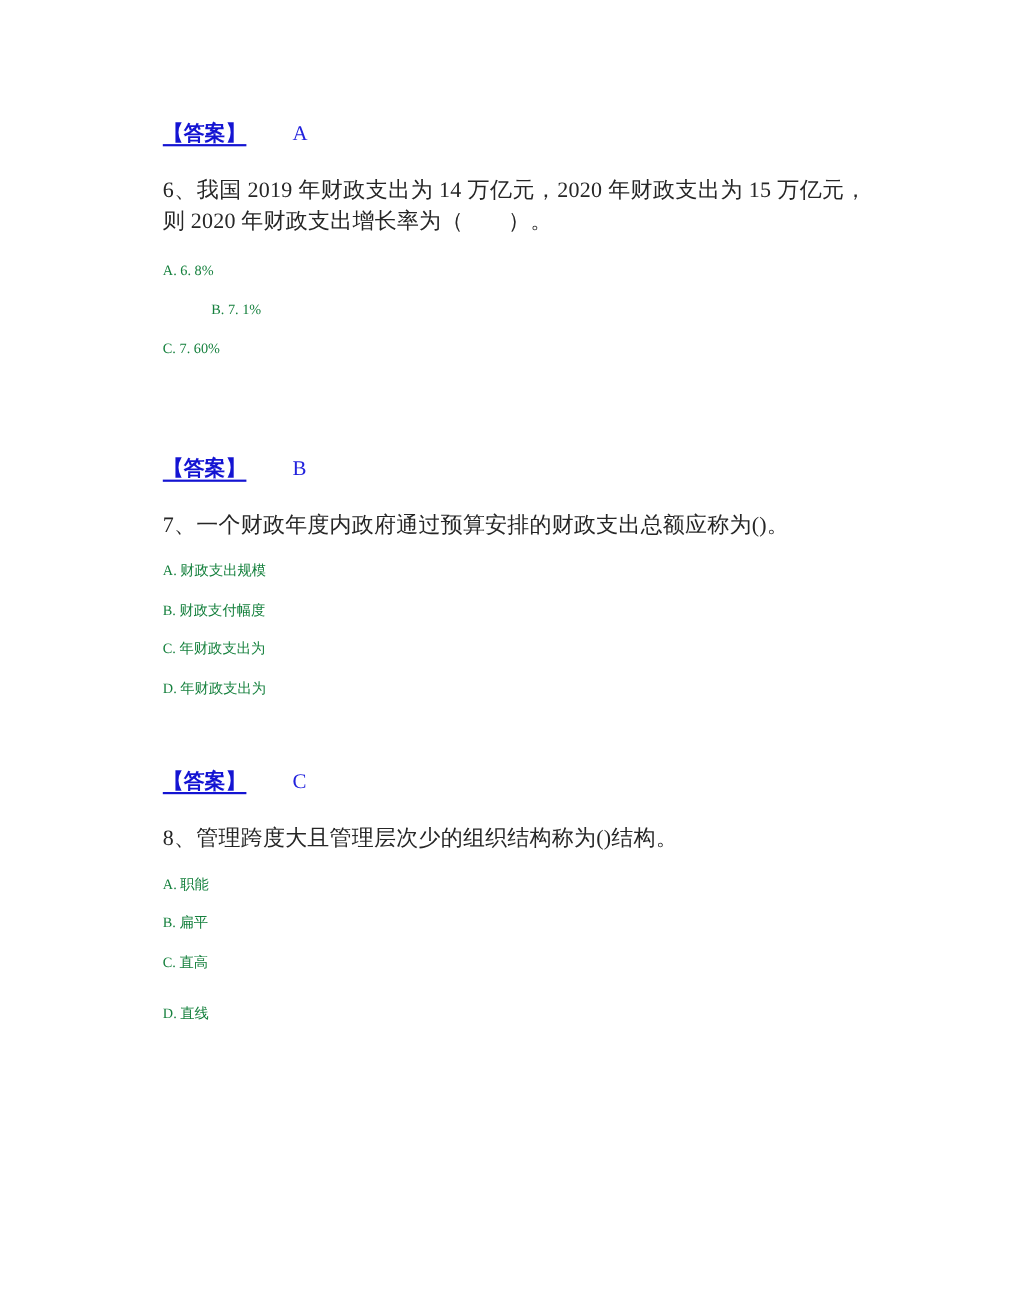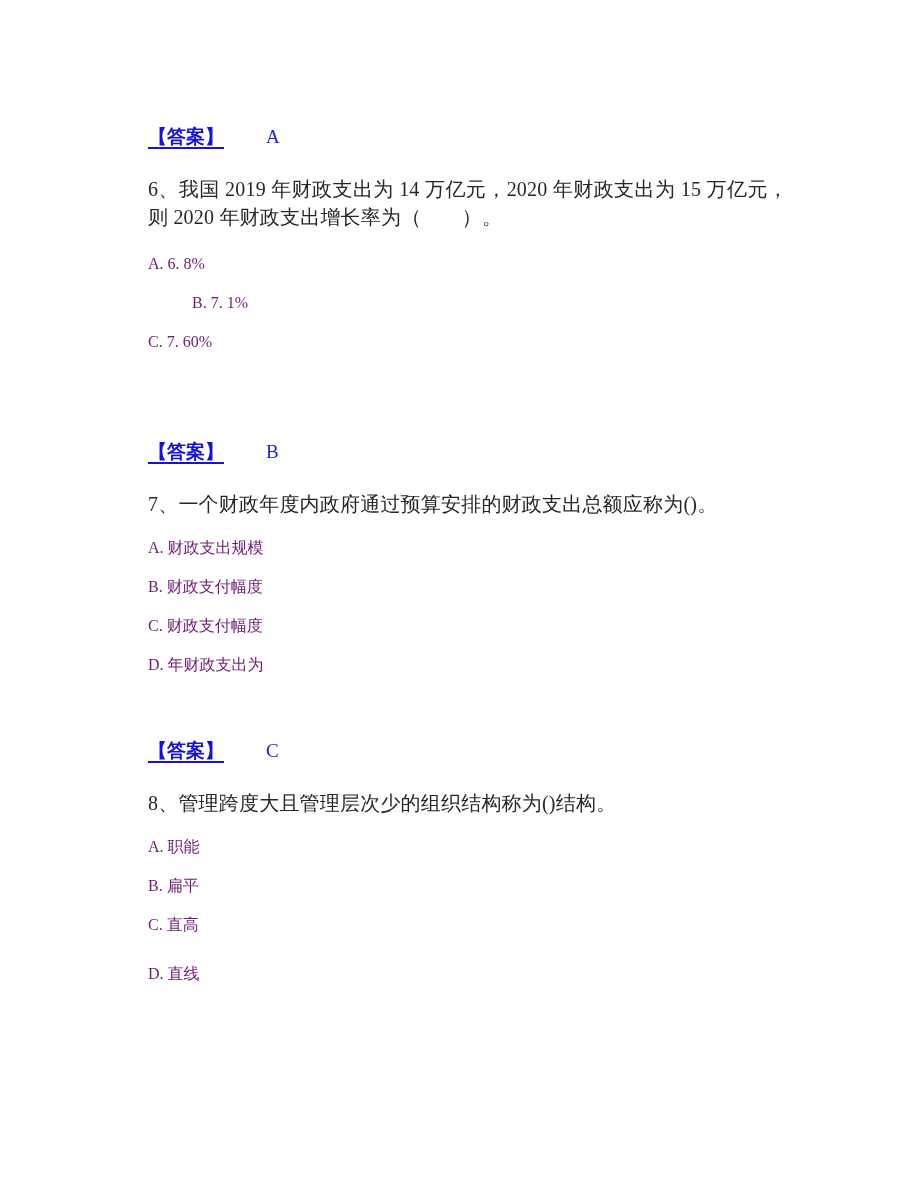--- a/index.html
+++ b/index.html
@@ -21,21 +21,21 @@
     left: 0;
     top: 0;
     width: 920px;
     height: 1191px;
     background: #ffffff;
   }
 
   .content {
     position: absolute;
     left: 148px;
-    top: 16px;
+    top: 0;
     width: 640px;
   }
 
   
   .answer-row {
     display: flex;
     align-items: baseline;
     color: #1414d2;
   }
   .answer-label {
@@ -69,23 +69,23 @@
   .question .num {
     font-family: "Liberation Serif", "DejaVu Serif", serif;
   }
 
   .options {
     margin: 0;
     padding: 0;
     list-style: none;
   }
   .option {
-    font-size: 16px;
+    font-size: 13px;
     line-height: 1.2;
-    color: #701a75;
+    color: #15803d;
     white-space: nowrap;
   }
 </style>
 </head>
 <body>
 
 <div class="page">
   <div class="content">
 
     <div style="height:108px;"></div>
@@ -120,21 +120,21 @@
 
     <div class="question">
       <span class="num">7、</span><span>一个财政年度内政府通过预算安排的财政支出总额应称为()。</span>
     </div>
 
     <div style="height:19px;"></div>
 
     <ul class="options">
       <li class="option">A. 财政支出规模</li>
       <li class="option" style="margin-top:20px;">B. 财政支付幅度</li>
-      <li class="option" style="margin-top:20px;">C. 财政支付幅度</li>
+      <li class="option" style="margin-top:20px;">C. 年财政支出为</li>
       <li class="option" style="margin-top:20px;">D. 年财政支出为</li>
     </ul>
 
     <div style="height:64px;"></div>
 
     <div class="answer-row">
       <span class="answer-label">【答案】</span>
       <span class="answer-value">C</span>
     </div>
 

